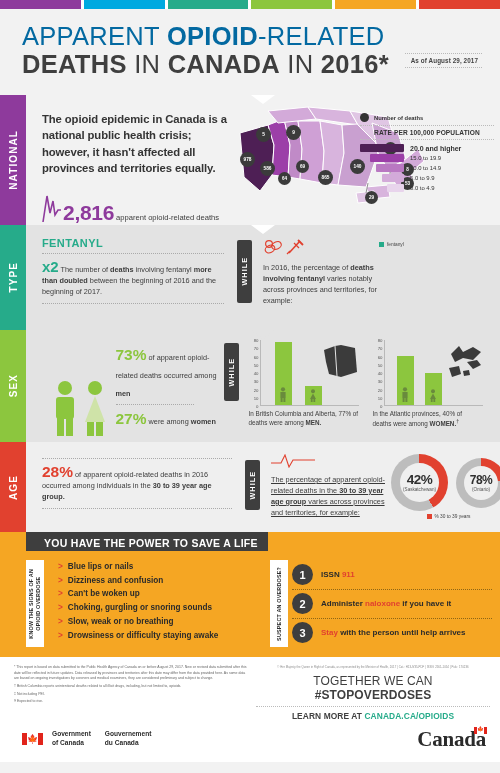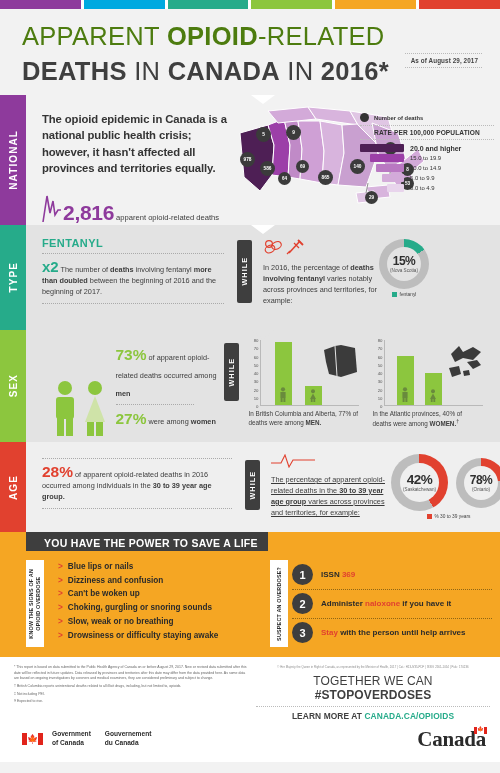--- a/index.html
+++ b/index.html
@@ -13,23 +13,23 @@
     overflow:hidden;
   }
   .page { width:500px; height:773px; position:relative; background:#f2f2f2; }
 
   
   .topstrip { display:flex; height:9px; width:500px; gap:3px; padding:0 0 0 0; background:#ffffff; }
   .topstrip i { flex:1; display:block; height:9px; }
 
   
   .header { background:#f2f2f2; padding:14px 0 10px 22px; position:relative; height:86px; }
-  .title1 { font-size:25.5px; letter-spacing:.3px; color:#4d7c0f; font-weight:400; line-height:1.06; }
+  .title1 { font-size:25.5px; letter-spacing:.3px; color:#0369a1; font-weight:400; line-height:1.06; }
   .title1 b { font-weight:700; }
-  .title2 { font-size:25.5px; letter-spacing:.3px; color:#3f3f3f; font-weight:700; line-height:1.06; margin-top:8px; }
+  .title2 { font-size:25.5px; letter-spacing:.3px; color:#3f3f3f; font-weight:700; line-height:1.06; margin-top:1px; }
   .title2 .reg { font-weight:400; }
   .asof {
     position:absolute; right:18px; top:44px;
     font-size:6.3px; font-weight:700; color:#444;
     border-top:1px dotted #b9b9b9; border-bottom:1px dotted #b9b9b9;
     padding:3px 4px 3px 6px; letter-spacing:.1px;
   }
 
   
   .section { display:flex; position:relative; }
@@ -334,26 +334,20 @@
               <path d="M31 4 L36 9"></path>
               <path d="M35 1 L40 6" stroke-width="1.8"></path>
               <path d="M24 15 L27 12"></path>
             </g>
           </svg>
         </div>
         <div class="body-txt"><span>In 2016, the percentage of </span><b>deaths involving fentanyl</b><span> varies notably across provinces and territories, for example:</span></div>
       </div>
       <div>
         <div class="donuts">
-          <div class="donut sm" style="background:conic-gradient(#26ab8a 0 15%, #bdbdbd 15% 100%)">
-            <div class="hole">
-              <div class="pct">15%</div>
-              <div class="place">(Nova Scotia)</div>
-            </div>
-          </div>
         </div>
         <div class="dlegend">
             <i style="background:#26ab8a"></i>
             <span>fentanyl</span>
           </div>
       </div>
     </div>
   </div>
 
   <div class="section" id="sex">
@@ -542,21 +536,21 @@
             <span class="ch">&gt;</span>
             <span>Drowsiness or difficulty staying awake</span>
           </div>
       </div>
       <div class="vlabel">
           <span>SUSPECT AN OVERDOSE?</span>
         </div>
       <div class="steps">
         <div class="step">
           <div class="circ">1</div>
-          <div class="step-txt"><span>ISSN </span><span class="hl">369</span><span></span></div>
+          <div class="step-txt"><span>ISSN </span><span class="hl">911</span><span></span></div>
         </div>
         <div class="step">
           <div class="circ">2</div>
           <div class="step-txt"><span>Administer </span><span class="hl">naloxone</span><span> if you have it</span></div>
         </div>
         <div class="step">
           <div class="circ">3</div>
           <div class="step-txt"><span></span><span class="hl">Stay</span><span> with the person until help arrives</span></div>
         </div>
       </div>

